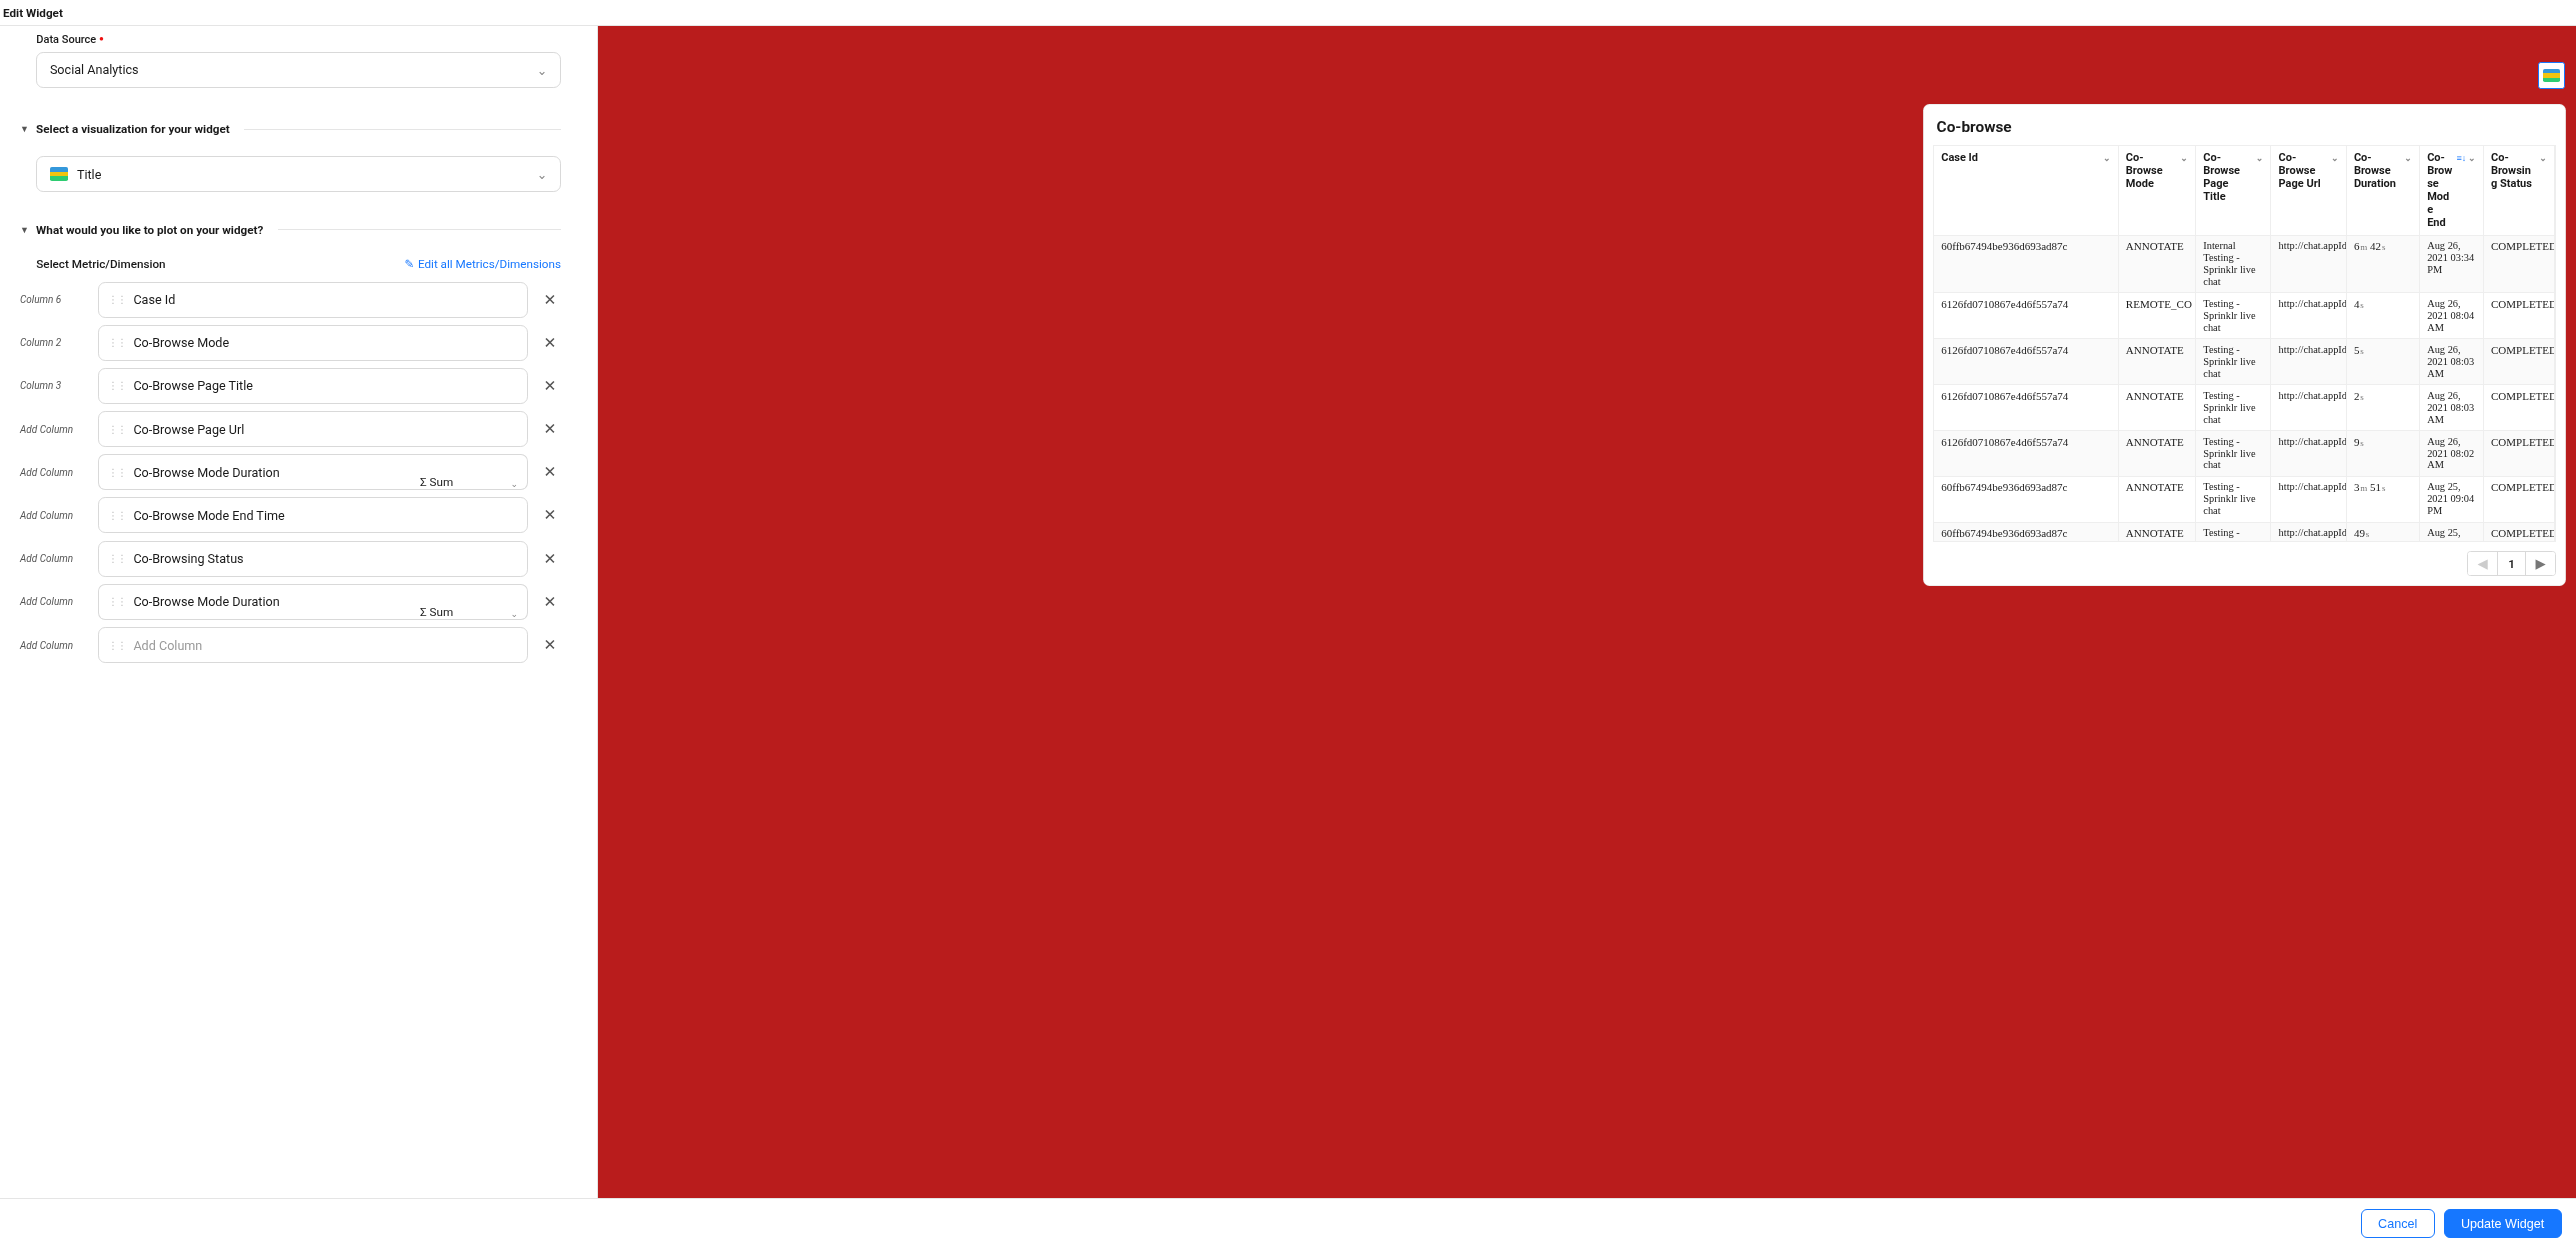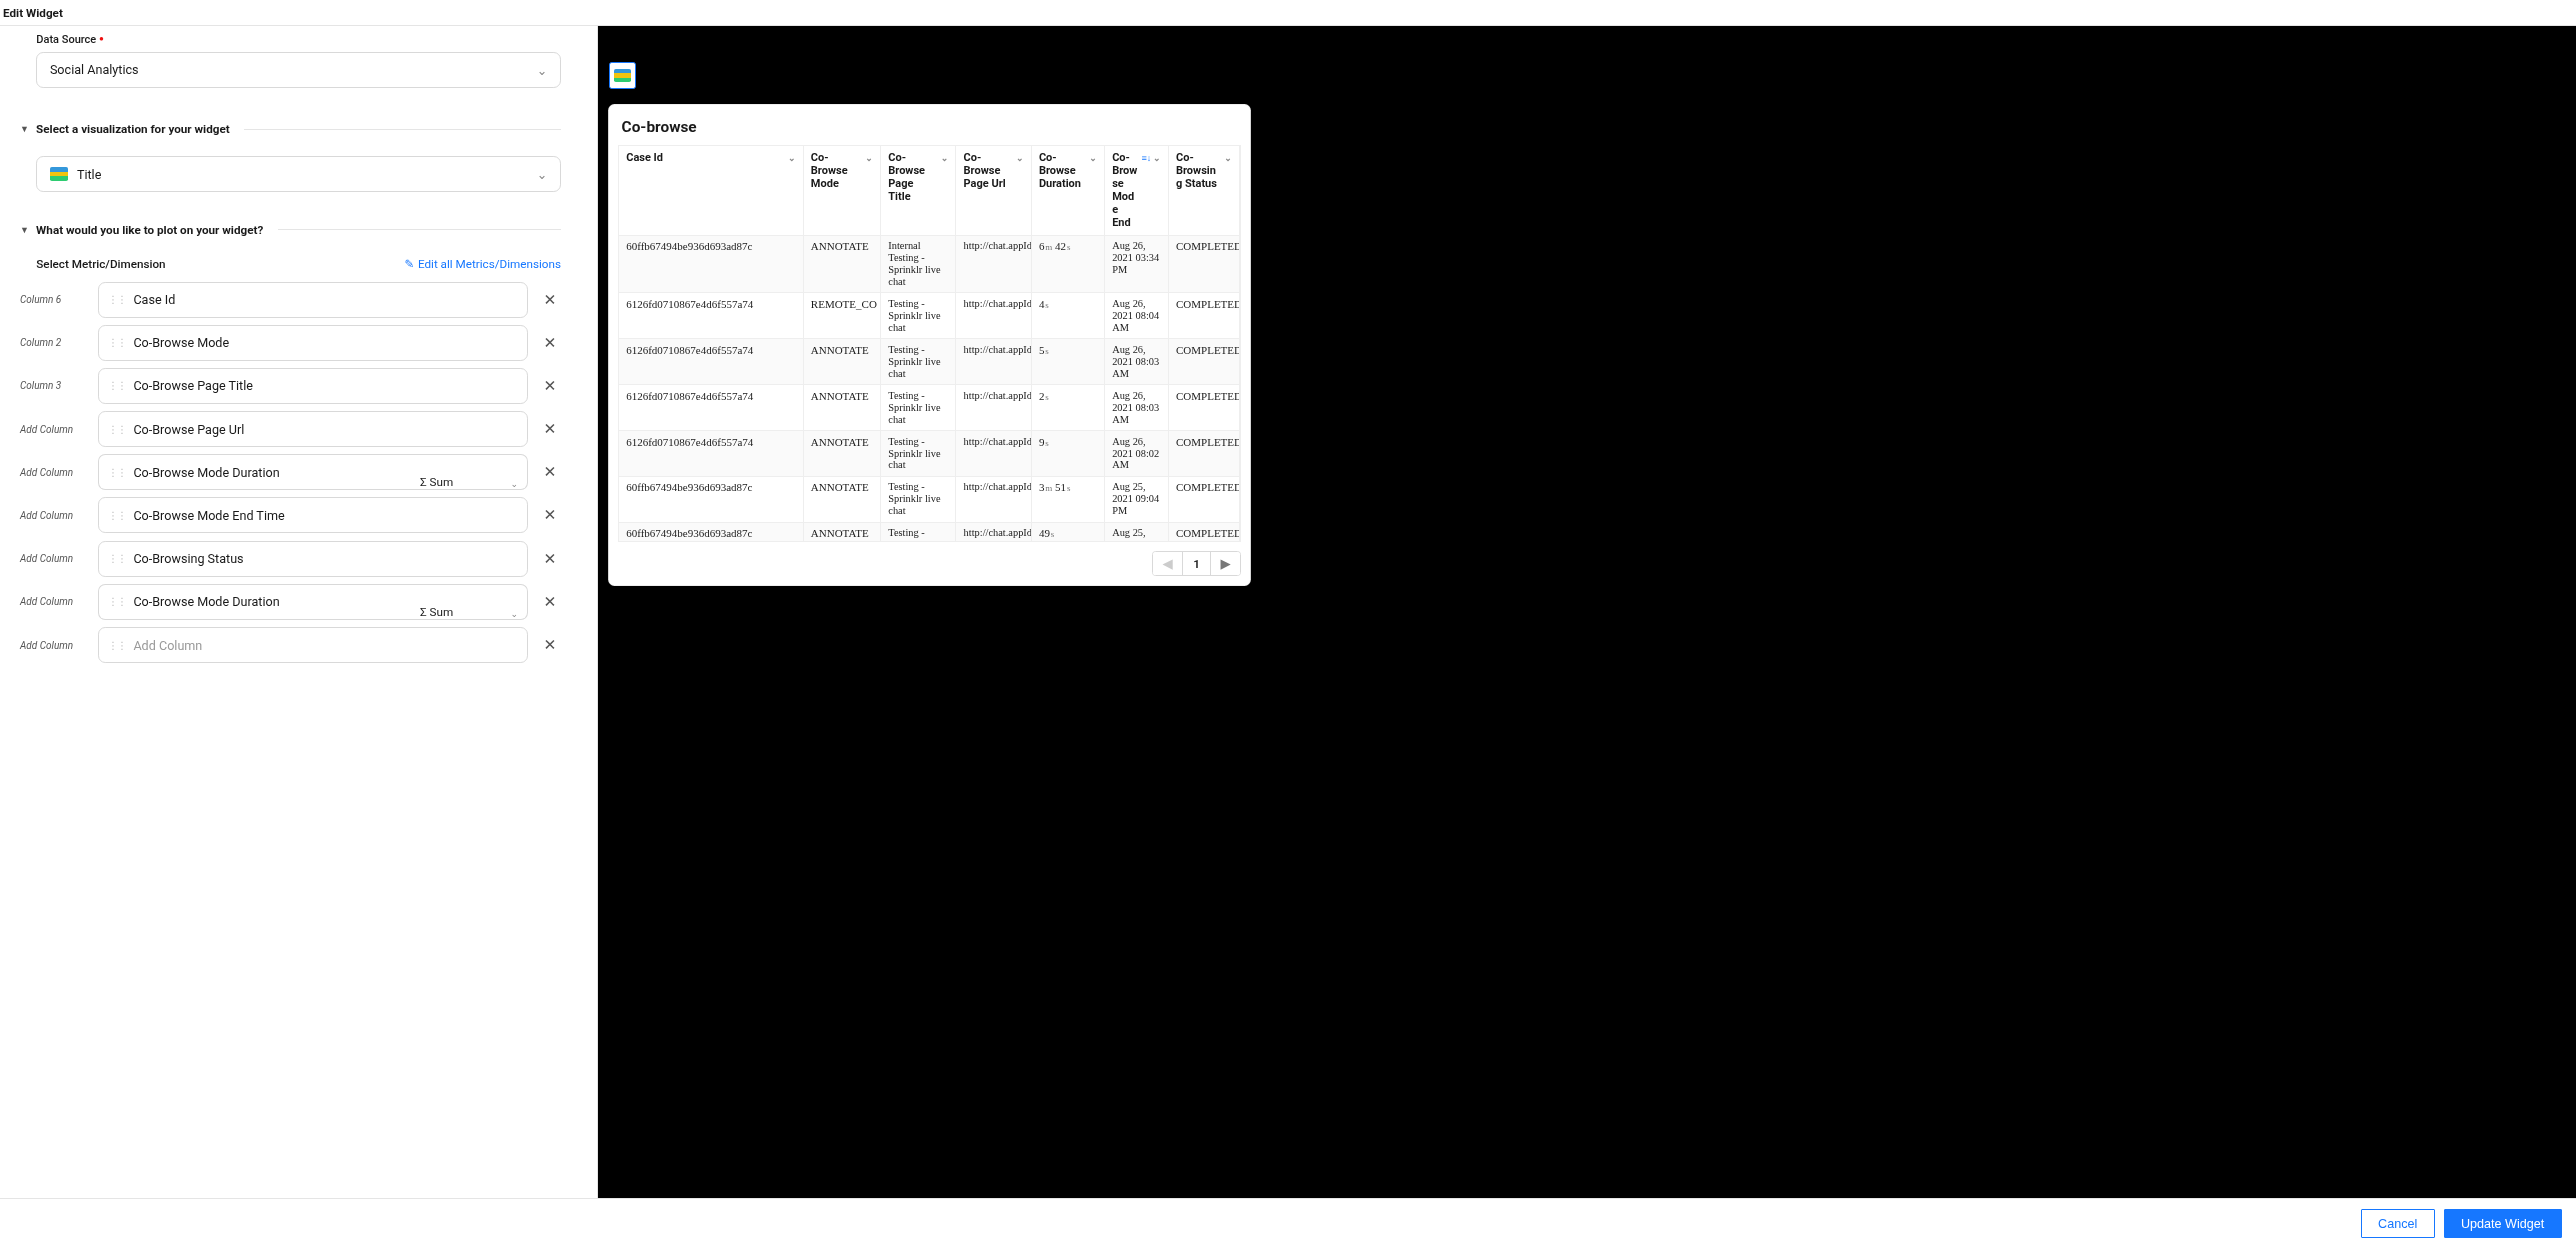--- a/index.html
+++ b/index.html
@@ -27,24 +27,24 @@
     min-height: 623px;
   }
   .left-pane {
     width: 598px;
     border-right: 0.9px solid #e5e5e5;
     overflow: auto;
     padding: 7.2px 36px 27px 20px;
   }
   .right-pane {
     flex: 1;
-    background: #000000;
+    background: #b91c1c;
     display: flex;
     flex-direction: column;
-    align-items: flex-start;
+    align-items: flex-end;
     overflow: auto;
     padding: 36px 11px 18px;
   }
 
   
   .section-label { font-size: 11px; font-weight: 500; margin: 0 0 5.4px 16.3px; }
   .req-dot { color:#e11; margin-left:2.7px; font-size:8.1px; position:relative; top:-1.8px; }
   .select-box {
     border: 0.9px solid #d9d9d9; border-radius: 7.2px;
     height: 36px; display:flex; align-items:center;
@@ -133,21 +133,21 @@
   .pager button{ width:29px; height:23.5px; border:none; background:#fff; cursor:pointer; color:#777; }
   .pager button:disabled{ color:#ccc; cursor:default; }
   .pager .num{ width:29px; height:23.5px; display:flex;align-items:center;justify-content:center; border-left:0.9px solid #d9d9d9; border-right:0.9px solid #d9d9d9; font-weight:600;}
 
   
   .footer {
     height:50px; border-top:0.9px solid #e5e5e5;
     display:flex; justify-content:flex-end; align-items:center;
     padding:0 14.5px; gap:9px;
   }
-  .btn { height:29px; padding:0 16.3px; border-radius:1px; font-size:12.6px; cursor:pointer; }
+  .btn { height:29px; padding:0 16.3px; border-radius:6px; font-size:12.6px; cursor:pointer; }
   .btn-secondary{ background:#fff; border:0.9px solid #1677ff; color:#1677ff; }
   .btn-primary  { background:#1677ff; border:0.9px solid #1677ff; color:#fff; font-weight:500;}
 
   .sig{ font-family:inherit; }
   td.wrap{ white-space:normal; line-height:1.15; font-size:10.4px; }
   .durnum{}
   .durunit{ font-size:9px; color:#777; margin-left:0.9px; }
 </style>
 </head>
 <body>

